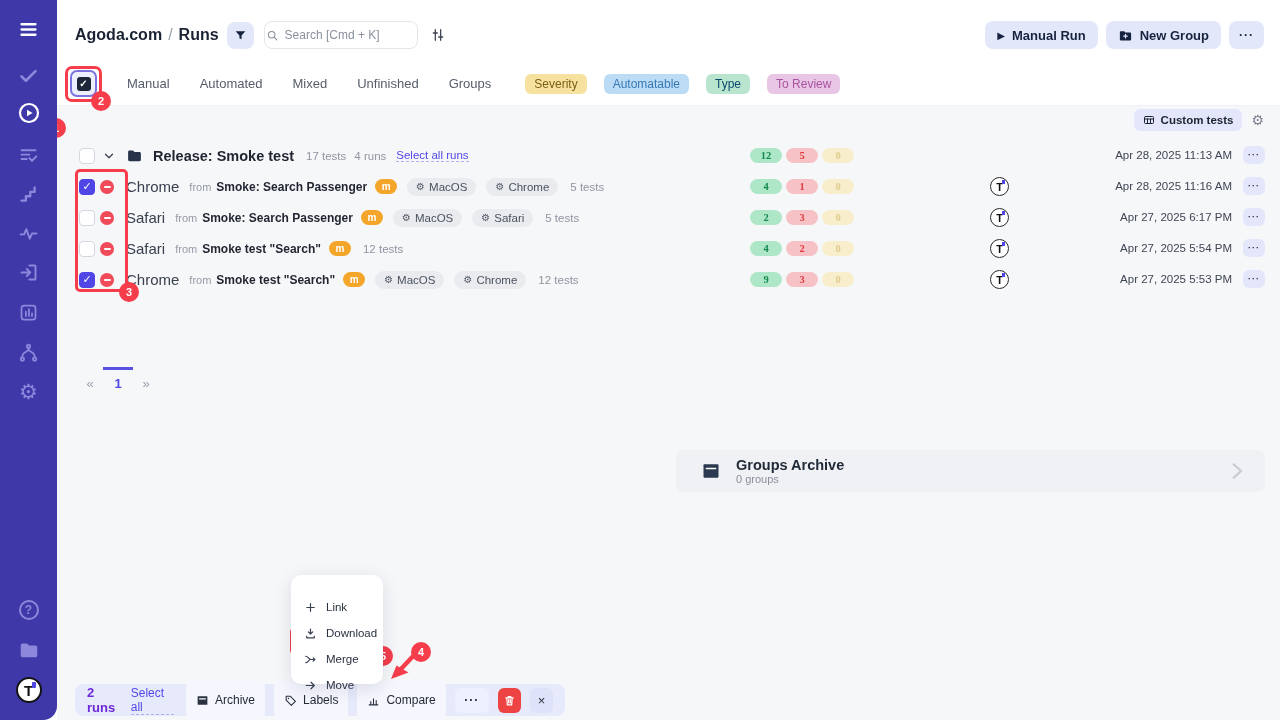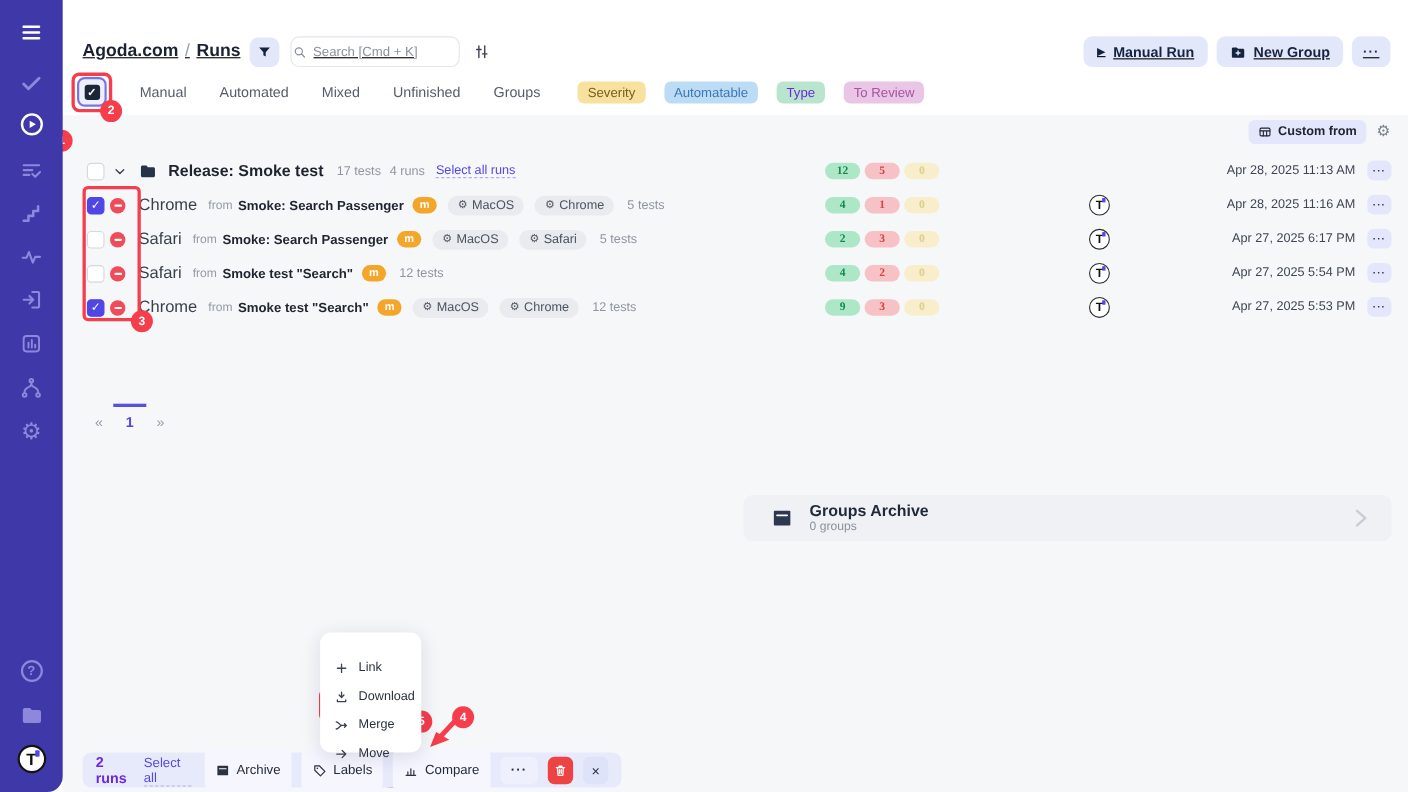--- a/index.html
+++ b/index.html
@@ -18,22 +18,22 @@
   .gear-glyph { font-family:"DejaVu Sans",sans-serif; font-size:21px; line-height:1; }
   .help-circle { width:20px; height:20px; border:2px solid #8d88dc; border-radius:50%;
     display:flex; align-items:center; justify-content:center; font-size:12px; font-weight:bold; color:#8d88dc; }
   .side-avatar { width:26px; height:26px; background:#ffffff; border-radius:50%; border:2px solid #141414;
     display:flex; align-items:center; justify-content:center; font-weight:bold; font-size:15px; color:#111;
     position:relative; }
   .side-avatar::after, .row-avatar::after { content:""; position:absolute; background:#4f46e5; }
   .side-avatar::after { width:4px; height:6px; right:4px; top:3px; border-radius:1px; }
 
   
-  .topbar { position:absolute; left:57px; top:16px; width:1223px; height:62px; background:#fff;
-    display:flex; align-items:center; padding:0 16px 0 18px;text-decoration:underline; }
+  .topbar { position:absolute; left:57px; top:4px; width:1223px; height:62px; background:#fff;
+    display:flex; align-items:center; padding:0 16px 0 18px; }
   .crumb { font-size:16px; font-weight:bold; color:#1a2233; white-space:nowrap; }
   .crumb-sep { color:#9aa0ab; font-weight:normal; padding:0 6px; }
   .btn-lav { background:#e3e7fa; border:none; border-radius:8px; color:#16233f;
     font-family:inherit; font-size:13px; font-weight:bold; height:28px; display:flex;
     align-items:center; gap:7px; padding:0 12px; cursor:pointer; white-space:nowrap; }
   .filter-btn { width:27px; height:27px; padding:0; justify-content:center; margin-left:8px; }
   .search-box { margin-left:10px; width:154px; height:28px; border:1px solid #e4e6ea; border-radius:8px;
     background:#fff; display:flex; align-items:center; padding:0 1px; gap:6px; }
   .search-box input { border:none; outline:none; width:110px; font-family:inherit; font-size:12px; color:#444; background:transparent; }
   .search-box input::placeholder { color:#8a909c; }
@@ -47,21 +47,21 @@
     border-bottom:1px solid #f0f1f4; display:flex; align-items:center; padding-left:13px; }
   .selall-btn { width:27px; height:27px; background:#edeffc; border:2px solid #7b74e0; border-radius:7px;
     display:flex; align-items:center; justify-content:center; cursor:pointer; }
   .selall-glyph { width:14px; height:14px; background:#1c2638; border-radius:3px; color:#fff;
     font-size:10px; display:flex; align-items:center; justify-content:center; font-weight:bold; }
   .tab { font-size:13px; font-weight:500; color:#565d6a; margin-left:30px; cursor:pointer; }
   .fbadge { height:20px; border-radius:6px; font-size:12px; font-weight:500; display:flex;
     align-items:center; padding:0 9px; cursor:pointer; }
   .fb-severity { background:#f7e19e; color:#7a6018; margin-left:34px; }
   .fb-automatable { background:#bcdcf5; color:#3878b5; margin-left:17px; }
-  .fb-type { background:#b9e5cf; color:#6d28d9; margin-left:17px; }
+  .fb-type { background:#b9e5cf; color:#0c4a6e; margin-left:17px; }
   .fb-review { background:#e9c6e6; color:#a8549e; margin-left:17px; }
 
   
   .content { position:absolute; left:57px; top:106px; width:1223px; height:614px; background:#f6f7f9; }
   .cv-row { position:absolute; top:3px; right:16px; display:flex; align-items:center; gap:9px; }
   .cv-btn { background:#e4e7fb; border:none; border-radius:6px; height:22px; padding:0 9px;
     display:flex; align-items:center; gap:6px; font-family:inherit; font-size:11.5px; font-weight:600; color:#1d2330; cursor:pointer; }
   .cv-gear { color:#7a8190; font-size:14px; cursor:pointer; }
 
   .runs-table { position:absolute; left:18px; top:34px; width:1190px; }
@@ -355,21 +355,21 @@
   <span class="fbadge fb-review">To Review</span>
 </nav>
 
 <main class="content">
 
   <div class="cv-row">
     <button class="cv-btn">
       <svg class="si" style="width:12px;height:12px;stroke-width:2">
           <use href="#ic-table"></use>
         </svg>
-      <span>Custom from</span>
+      <span>Custom tests</span>
     </button>
     <span class="cv-gear gear-glyph" style="font-size:14px">⚙</span>
   </div>
 
   <div class="runs-table">
 
     <div class="trow">
       <div class="row-left">
         <span class="cbx"></span>
         <span class="chev-ic">

